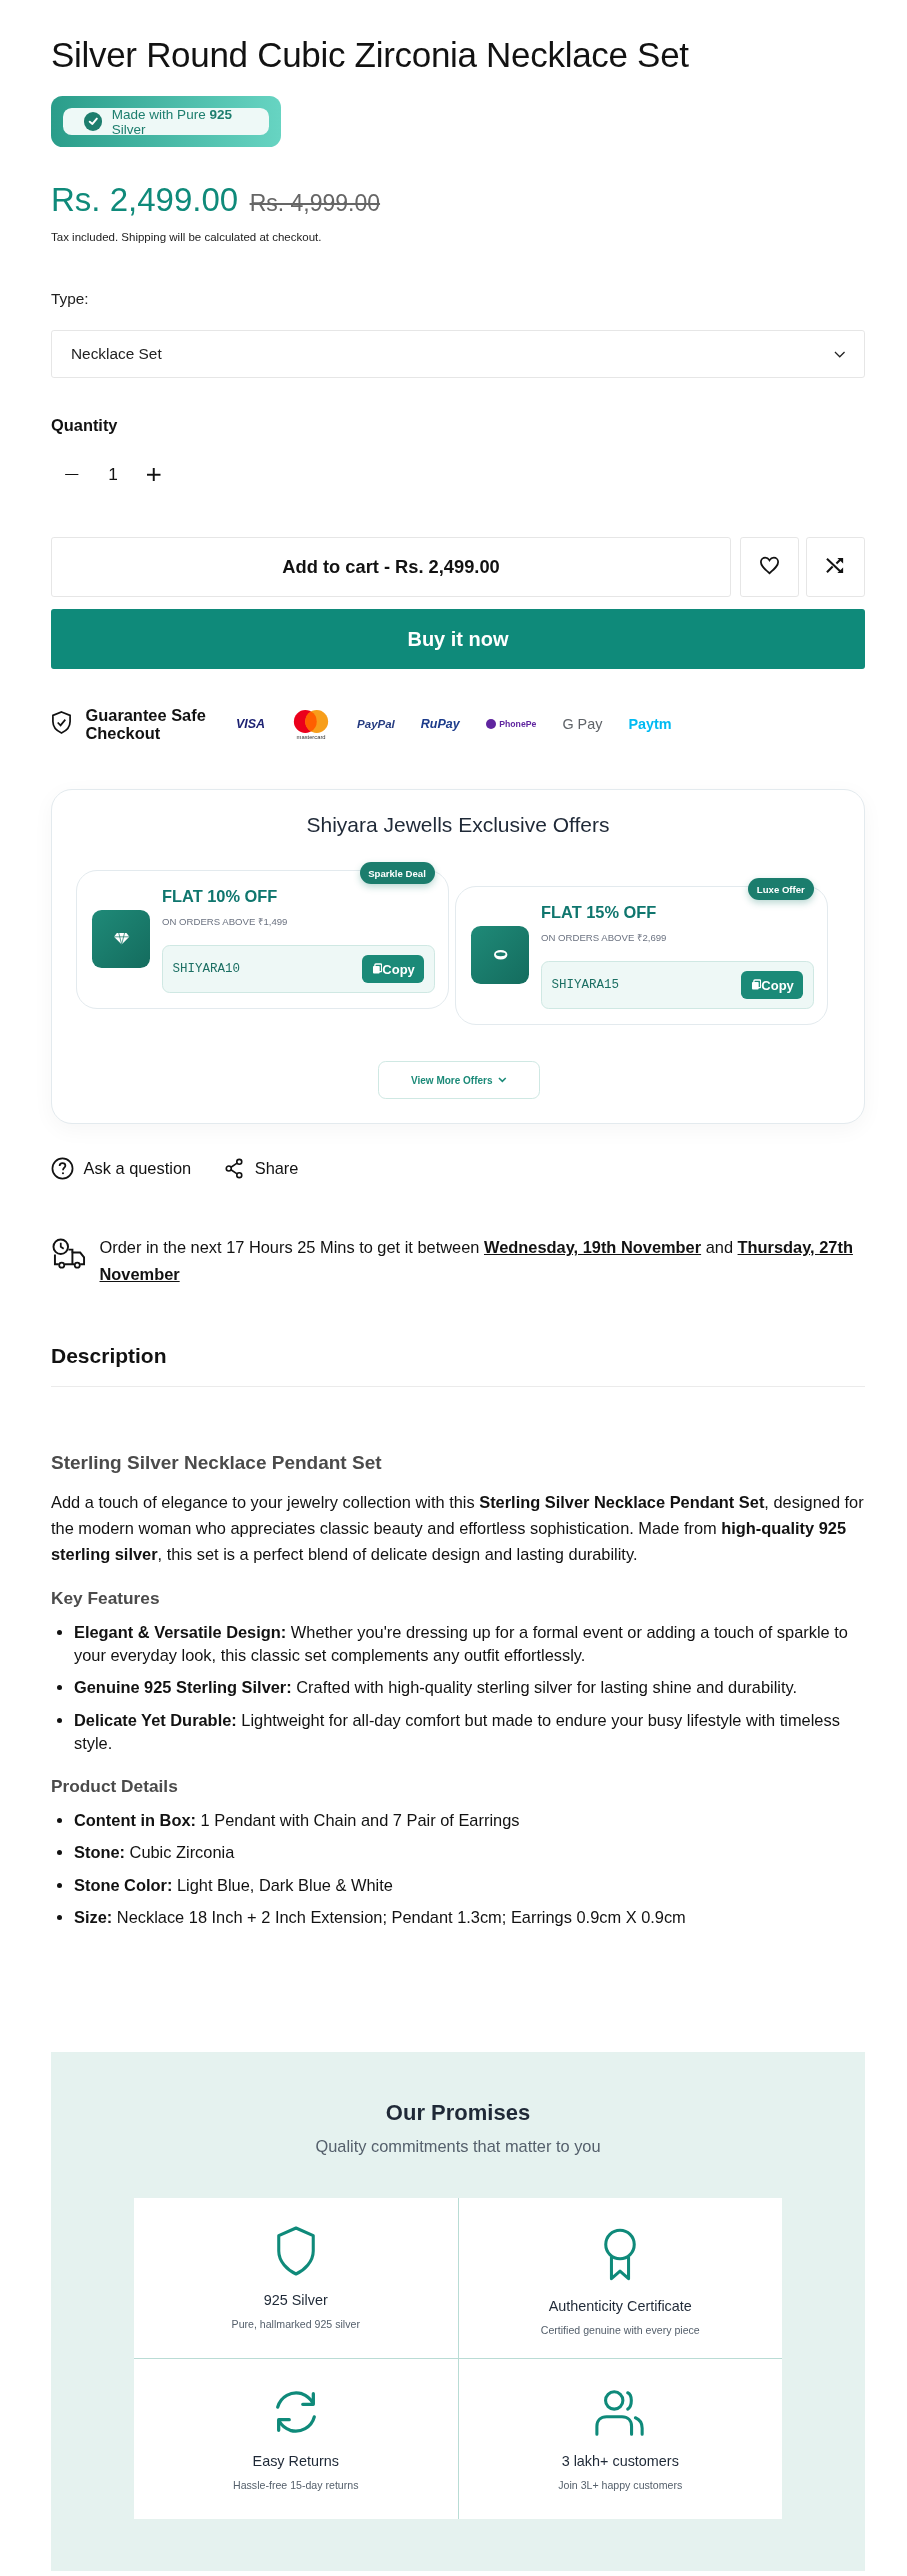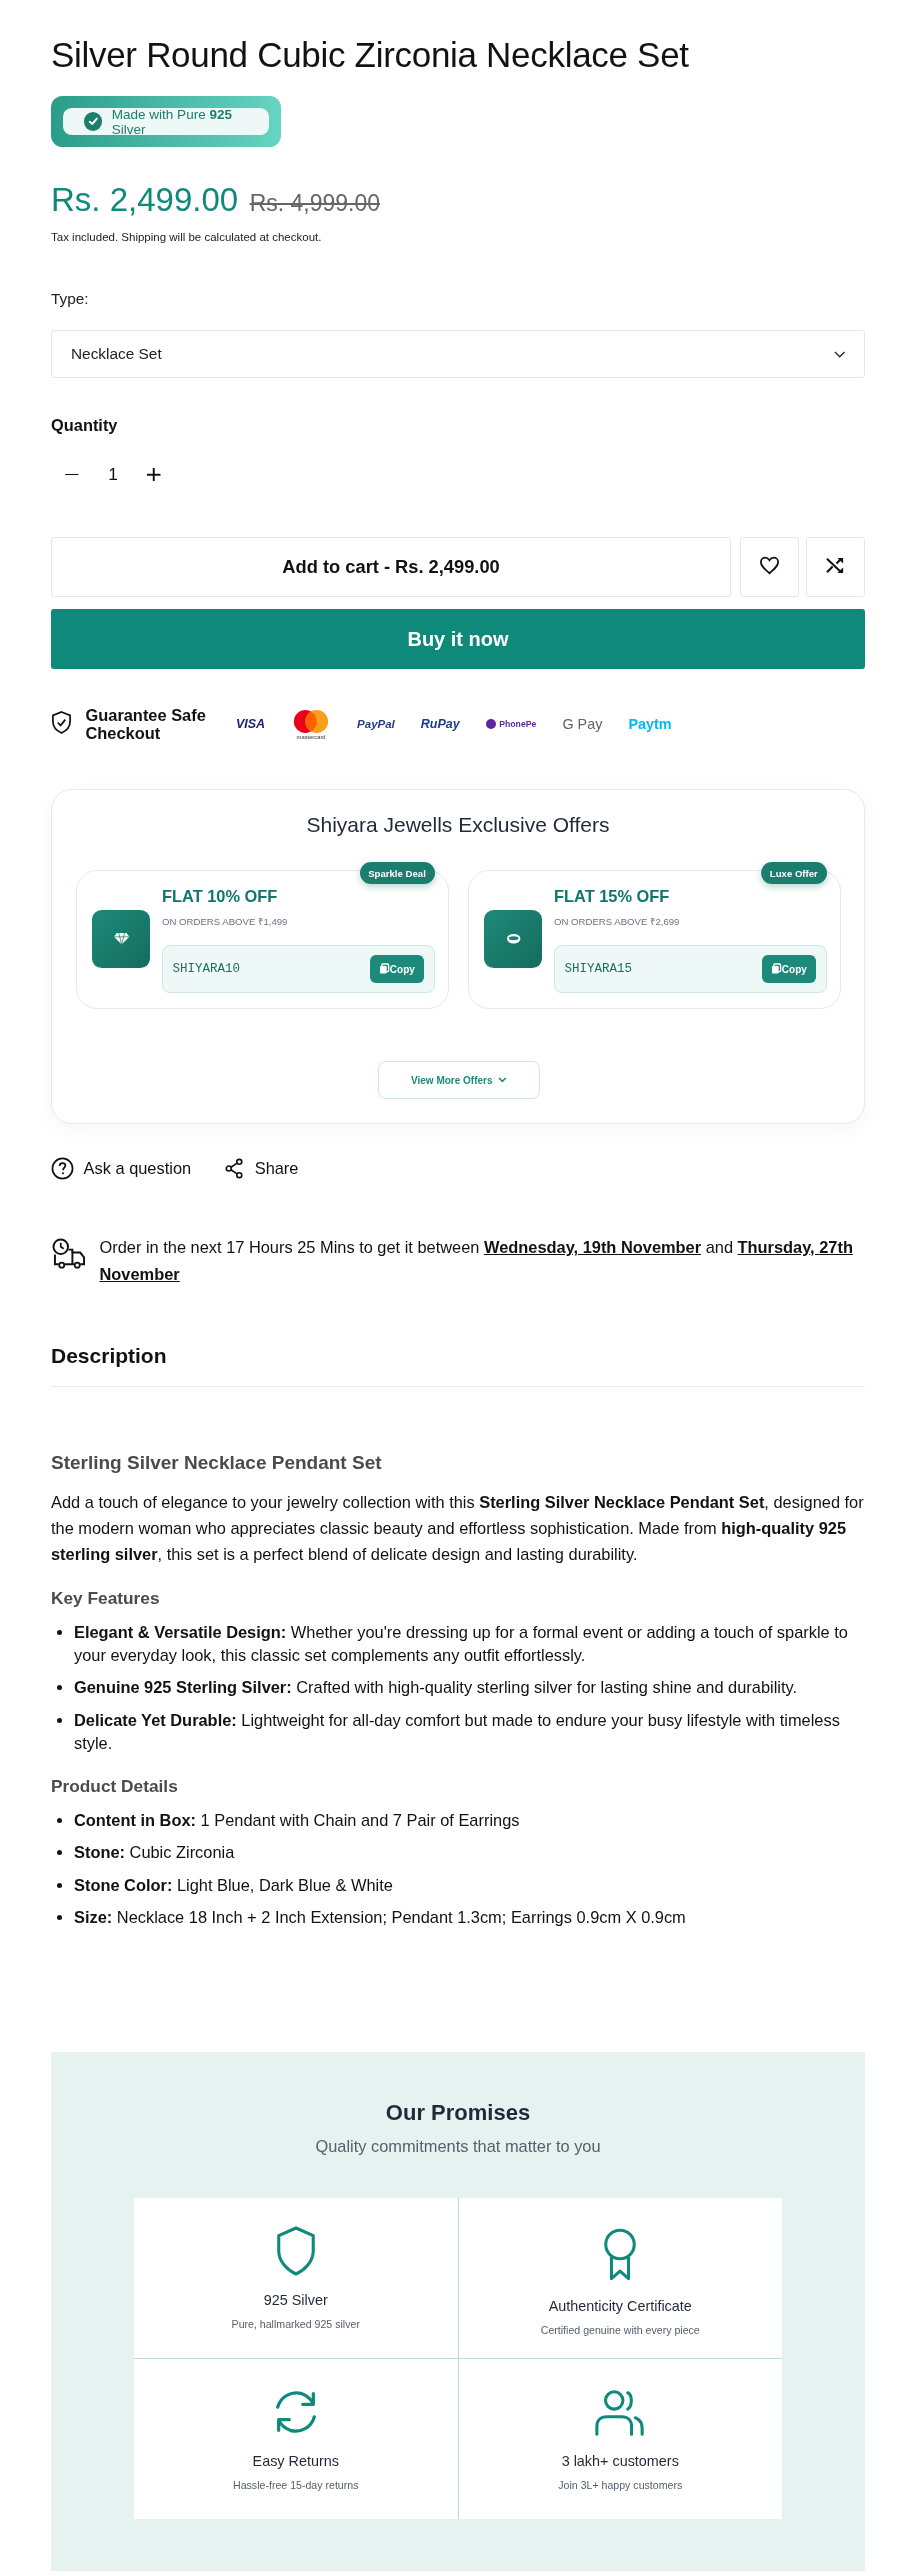--- a/index.html
+++ b/index.html
@@ -41,21 +41,21 @@
 
   .offers { position: absolute; left: 51px; top: 789px; width: 814px; height: 335px; border: 1px solid #e3eaee; border-radius: 21px; box-shadow: 0 5.8px 21px rgba(0,0,0,0.04); background: #fff; }
   .offers-title { position: absolute; top: 23px; left: 0; right: 0; text-align: center; font-size: 21px; color: #1f2937; }
   .offer-card { position: absolute; top: 80px; width: 373px; height: 139px; border: 1px solid #e3eaee; border-radius: 21px; background: #fff; }
   .offer-tag { position: absolute; top: -8.7px; right: 13.5px; height: 22px; padding: 0 8.7px; border-radius: 11.5px; background: #1b7d6d; color: #fff; font-size: 9.6px; font-weight: 700; display: flex; align-items: center; box-shadow: 0 2.9px 7.7px rgba(27,125,109,0.3); }
   .offer-ico { position: absolute; left: 15.4px; top: 39px; width: 58px; height: 58px; border-radius: 9.6px; background: linear-gradient(135deg, #1f8a78, #146c5e); display: flex; align-items: center; justify-content: center; }
   .offer-h { position: absolute; left: 85px; top: 16.4px; font-size: 16.4px; font-weight: 700; color: #0f766e; }
   .offer-sub { position: absolute; left: 85px; top: 44px; font-size: 9.6px; color: #6b7280; }
   .code-box { position: absolute; left: 85px; top: 74px; width: 273px; height: 48px; border: 1px solid #cfe8e3; border-radius: 7.7px; background: #eef8f6; display: flex; align-items: center; justify-content: space-between; padding: 0 9.6px 0 9.6px; }
   .code { font-family: "Liberation Mono", monospace; font-size: 12.5px; color: #1b6f63; }
-  .copy-btn { height: 28px; padding: 0 9.6px; border-radius: 5.8px; background: #1b8a78; color: #fff; font-size: 10px; font-weight: 700; display: flex; align-items: center; gap: 0; }
+  .copy-btn { height: 28px; padding: 0 9.6px; border-radius: 5.8px; background: #1b8a78; color: #fff; font-size: 13px; font-weight: 700; display: flex; align-items: center; gap: 0; }
   .view-more { position: absolute; left: 326px; top: 271px; width: 162px; height: 38px; border: 1px solid #cfe8e3; border-radius: 7.7px; display: flex; align-items: center; justify-content: center; gap: 5.8px; font-size: 10px; color: #1b8a78; font-weight: 700; }
 
   .actions { position: absolute; left: 51px; top: 1157px; display: flex; gap: 33px; }
   .action { display: flex; align-items: center; gap: 9.6px; font-size: 16.4px; color: #121212; }
 
   .delivery { position: absolute; left: 51px; top: 1234px; width: 814px; display: flex; gap: 11.5px; }
   .delivery p { font-size: 16.4px; line-height: 27px; color: #121212; }
   .delivery p b { font-weight: 700; text-decoration: underline; }
 
   .desc-h { position: absolute; left: 51px; top: 1344px; font-size: 21px; font-weight: 700; color: #121212; }
@@ -193,21 +193,21 @@
       <span class="copy-btn">
         <svg width="10.6" height="11.5" viewBox="0 0 11 12">
             <rect x="3" y="1" width="7" height="8" rx="1" fill="none" stroke="#fff" stroke-width="1.4"></rect>
             <rect x="1" y="3" width="7" height="8" rx="1" fill="#fff"></rect>
           </svg>
         <span>Copy</span>
       </span>
     </div>
   </div>
 
-  <div class="offer-card" style="left:416px;">
+  <div class="offer-card" style="left:403px;margin-top:16px;">
     <span class="offer-tag">Luxe Offer</span>
     <div class="offer-ico">
       <svg width="15.4" height="11.5" viewBox="0 0 16 12">
           <ellipse cx="8" cy="6" rx="7" ry="5" fill="#fff"></ellipse>
           <ellipse cx="8" cy="5.5" rx="5" ry="2" fill="#1b7d6d"></ellipse>
         </svg>
     </div>
     <div class="offer-h">FLAT 15% OFF</div>
     <div class="offer-sub">ON ORDERS ABOVE ₹2,699</div>
     <div class="code-box">

